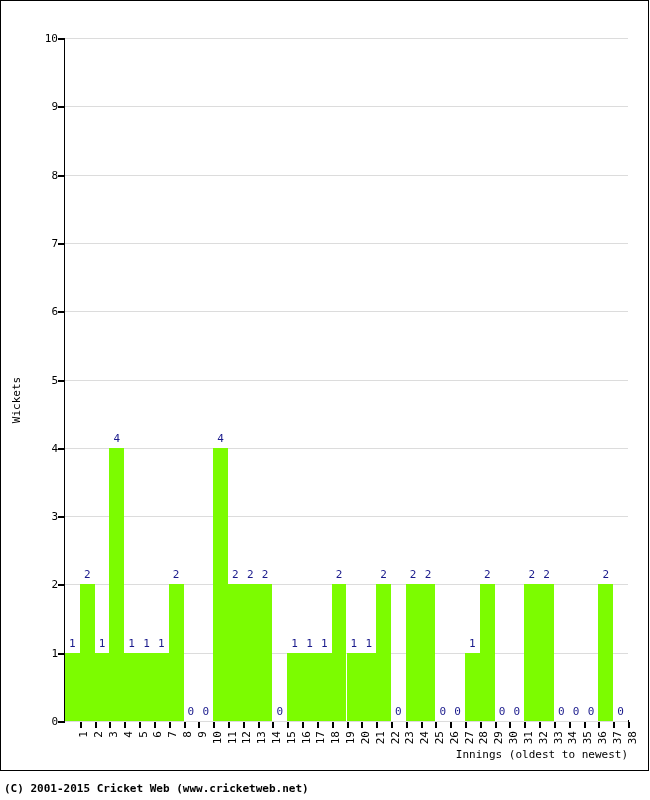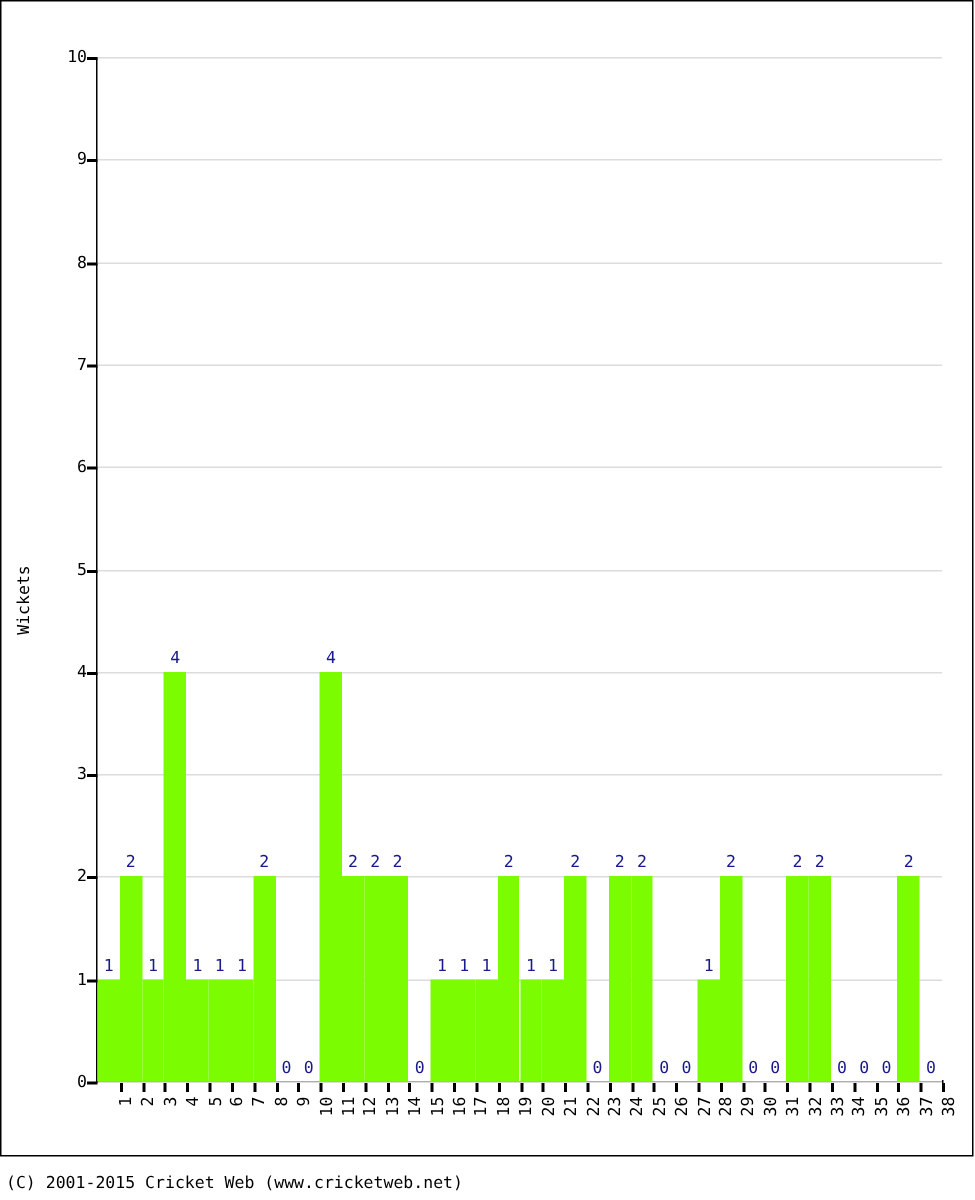--- a/index.html
+++ b/index.html
@@ -151,20 +151,21 @@
     white-space: nowrap;
   }
 
   .footer-note {
     position: absolute;
     left: 4px;
     top: 782px;
     font-size: 11px;
     color: #000000;
     white-space: nowrap;
+    font-weight: bold;
   }
 </style>
 </head>
 <body>
 
 <div id="chart-root">
 
   <div class="chart-frame"></div>
 
 
@@ -347,16 +348,17 @@
       <div class="xtick-mark" style="left: 583.553px;"></div>
       <div class="xtick-label" style="left: 581.145px;">35</div>
       <div class="xtick-mark" style="left: 598.368px;"></div>
       <div class="xtick-label" style="left: 595.961px;">36</div>
       <div class="xtick-mark" style="left: 613.184px;"></div>
       <div class="xtick-label" style="left: 610.776px;">37</div>
       <div class="xtick-mark" style="left: 628px;"></div>
       <div class="xtick-label" style="left: 625.592px;">38</div>
     </div>
 
+  <div class="x-axis-title">Innings (oldest to newest)</div>
 
   <div class="footer-note">(C) 2001-2015 Cricket Web (www.cricketweb.net)</div>
 
 </div>
 
 </body></html>

